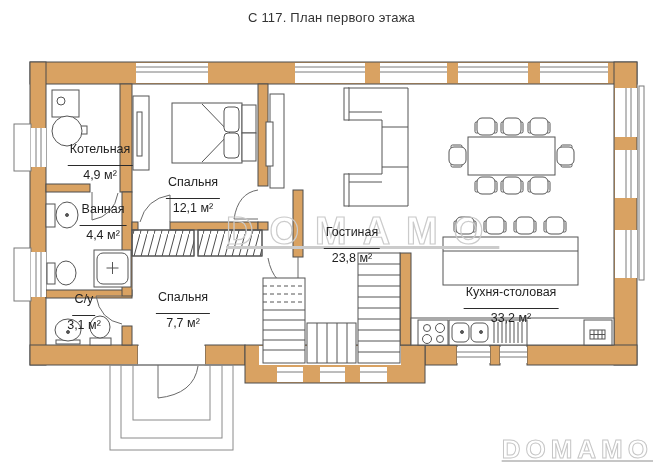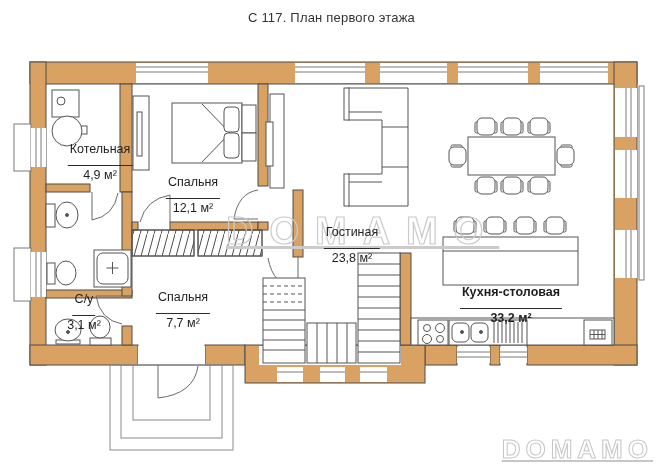--- a/index.html
+++ b/index.html
@@ -362,30 +362,34 @@
   <div class="wm wm-corner">DOMAMO</div>
 
   <div class="room-label" style="left:100px;top:141px;">
     <span class="rname">Котельная</span>
     <div class="rarea">4,9 м²</div>
   </div>
   <div class="room-label" style="left:193px;top:174px;">
     <span class="rname">Спальня</span>
     <div class="rarea">12,1 м²</div>
   </div>
+  <div class="room-label" style="left:103px;top:201px;">
+    <span class="rname">Ванная</span>
+    <div class="rarea">4,4 м²</div>
+  </div>
   <div class="room-label" style="left:84px;top:291px;">
     <span class="rname">С/у</span>
     <div class="rarea">3,1 м²</div>
   </div>
   <div class="room-label" style="left:183px;top:289px;">
     <span class="rname">Спальня</span>
     <div class="rarea">7,7 м²</div>
   </div>
   <div class="room-label" style="left:312px;top:224px;margin-left:40px;">
     <span class="rname">Гостиная</span>
     <div class="rarea">23,8 м²</div>
   </div>
-  <div class="room-label" style="left:511px;top:284px;font-weight:bold;">
+  <div class="room-label" style="left:511px;top:284px;">
     <span class="rname">Кухня-столовая</span>
     <div class="rarea">33,2 м²</div>
   </div>
 
 </div>
 
 </body></html>

